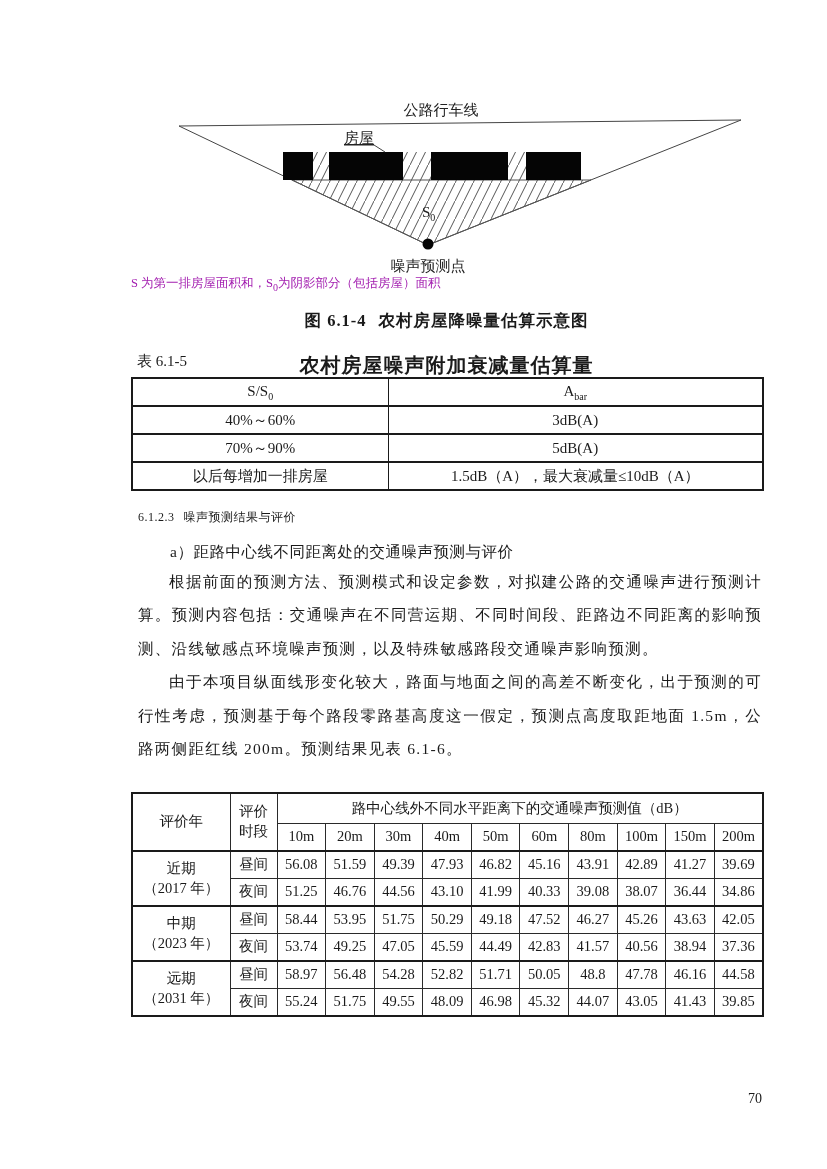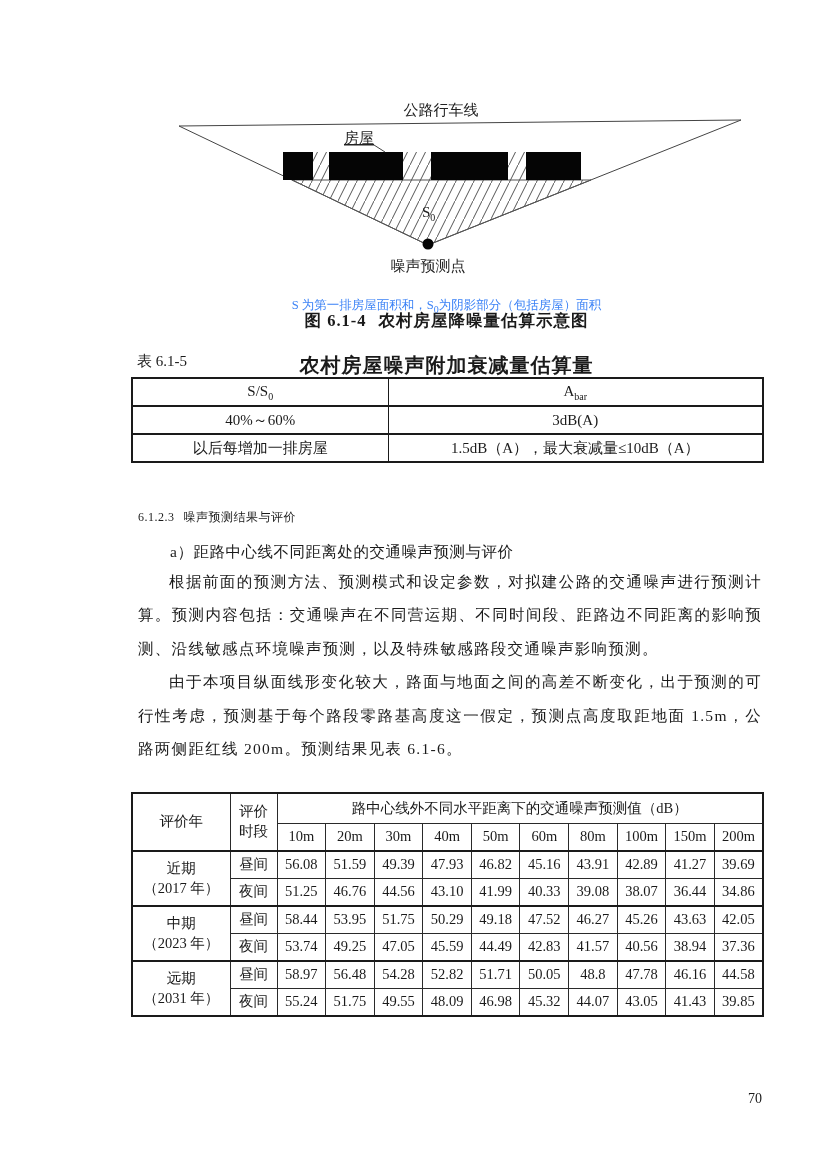--- a/index.html
+++ b/index.html
@@ -6,21 +6,21 @@
   .page {
     position:relative; width:765px; height:1169px; margin:0 auto;
     background:#ffffff; overflow:hidden;
     font-family:"Liberation Serif","DejaVu Serif",serif;
     color:#1a1a1a;
   }
   .abs { position:absolute; }
   .content { left:100px; width:631px; }
 
   
-  .fig-note { top:297px; text-align:center; font-size:12.5px; color:#3b82f6; }
+  .fig-note { top:275px; text-align:left; font-size:12.5px; color:#a21caf; }
   .fig-caption { top:310px; text-align:center; font-size:16.5px; font-weight:bold; letter-spacing:1px; }
   .fig-caption .cap-label { margin-right:12px; }
 
   
   .tbl-cap { height:22px; }
   .tbl-cap .cap-label { position:absolute; left:6px; top:0; font-size:15px; }
   .tbl-cap .cap-title { display:block; text-align:center; font-size:20px; font-weight:bold; letter-spacing:1px; }
   .t1-cap { top:352px; }
   .t2-cap { top:767px; }
 
@@ -109,20 +109,24 @@
         <col style="width:375px">
       </colgroup>
     <tbody>
       <tr>
         <td><span>S/S</span><sub>0</sub></td>
         <td><span>A</span><sub>bar</sub></td>
       </tr>
       <tr>
         <td>40%～60%</td>
         <td>3dB(A)</td>
+      </tr>
+      <tr>
+        <td>70%～90%</td>
+        <td>5dB(A)</td>
       </tr>
       <tr>
         <td>以后每增加一排房屋</td>
         <td>1.5dB（A），最大衰减量≤10dB（A）</td>
       </tr>
     </tbody>
   </table>
 
   <div class="abs sec-heading">
     <span class="h-num">6.1.2.3</span><span>噪声预测结果与评价</span>

